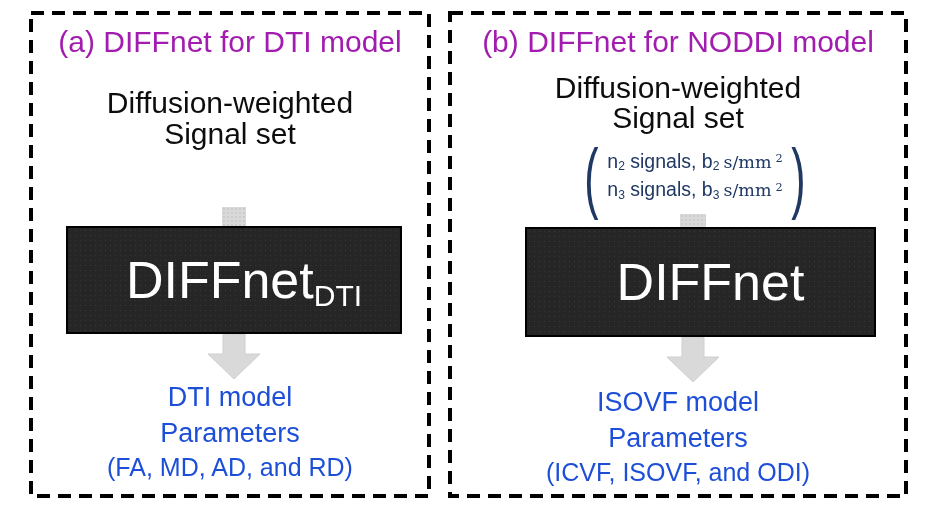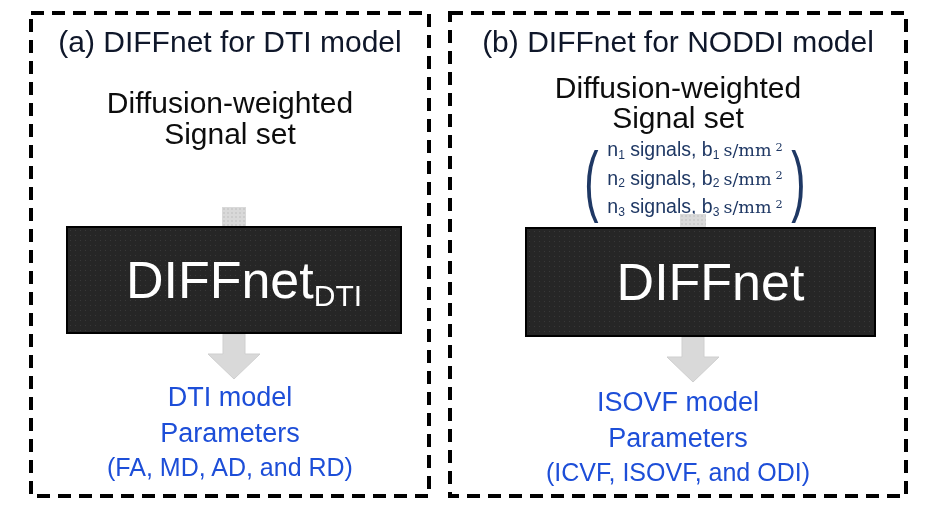--- a/index.html
+++ b/index.html
@@ -6,21 +6,21 @@
   .figure{
     position:relative;width:936px;height:521px;background:#ffffff;
     font-family:"Liberation Sans",sans-serif;color:#111111;overflow:hidden;
   }
   .panel{position:absolute;top:11px;height:487px;}
   .panel-a{left:29px;width:402px;}
   .panel-b{left:448px;width:460px;text-decoration:underline;}
   .dash-border{position:absolute;left:0;top:0;}
   .title{
     position:absolute;left:0;right:0;top:14px;margin:0;
-    font-size:30px;font-weight:400;text-align:center;white-space:nowrap;color:#0f172a;
+    font-size:30px;font-weight:400;text-align:center;white-space:nowrap;color:#a21caf;
   }
   .inlabel{position:absolute;left:0;right:0;text-align:center;font-size:30px;line-height:31px;color:#0d0d0d;}
   .panel-a .inlabel{top:76px;}
   .panel-b .inlabel{top:62px;line-height:30px;}
   .blue{color:#1f3864;}
   .signal-a{
     position:absolute;left:0;right:0;top:142px;text-align:center;
     font-size:23px;white-space:nowrap;
   }
   .sub{font-size:0.62em;position:relative;top:0.22em;}
@@ -106,21 +106,20 @@
     <h2 class="title">(b) DIFFnet for NODDI model</h2>
 
     <div class="inlabel">
       <div>Diffusion-weighted</div>
       <div>Signal set</div>
     </div>
 
     <div class="matrix blue">
       <span class="paren">(</span>
       <div class="matrix-col">
-        <div><span>n</span><span class="sub">1</span><span> signals, b</span><span class="sub">1</span><span class="unit">s/mm</span><span class="sup unit">2</span></div>
         <div><span>n</span><span class="sub">2</span><span> signals, b</span><span class="sub">2</span><span class="unit">s/mm</span><span class="sup unit">2</span></div>
         <div><span>n</span><span class="sub">3</span><span> signals, b</span><span class="sub">3</span><span class="unit">s/mm</span><span class="sup unit">2</span></div>
       </div>
       <span class="paren">)</span>
     </div>
 
     <div class="tail"></div>
 
     <div class="netbox">
       <span class="net-main">DIFFnet</span>

